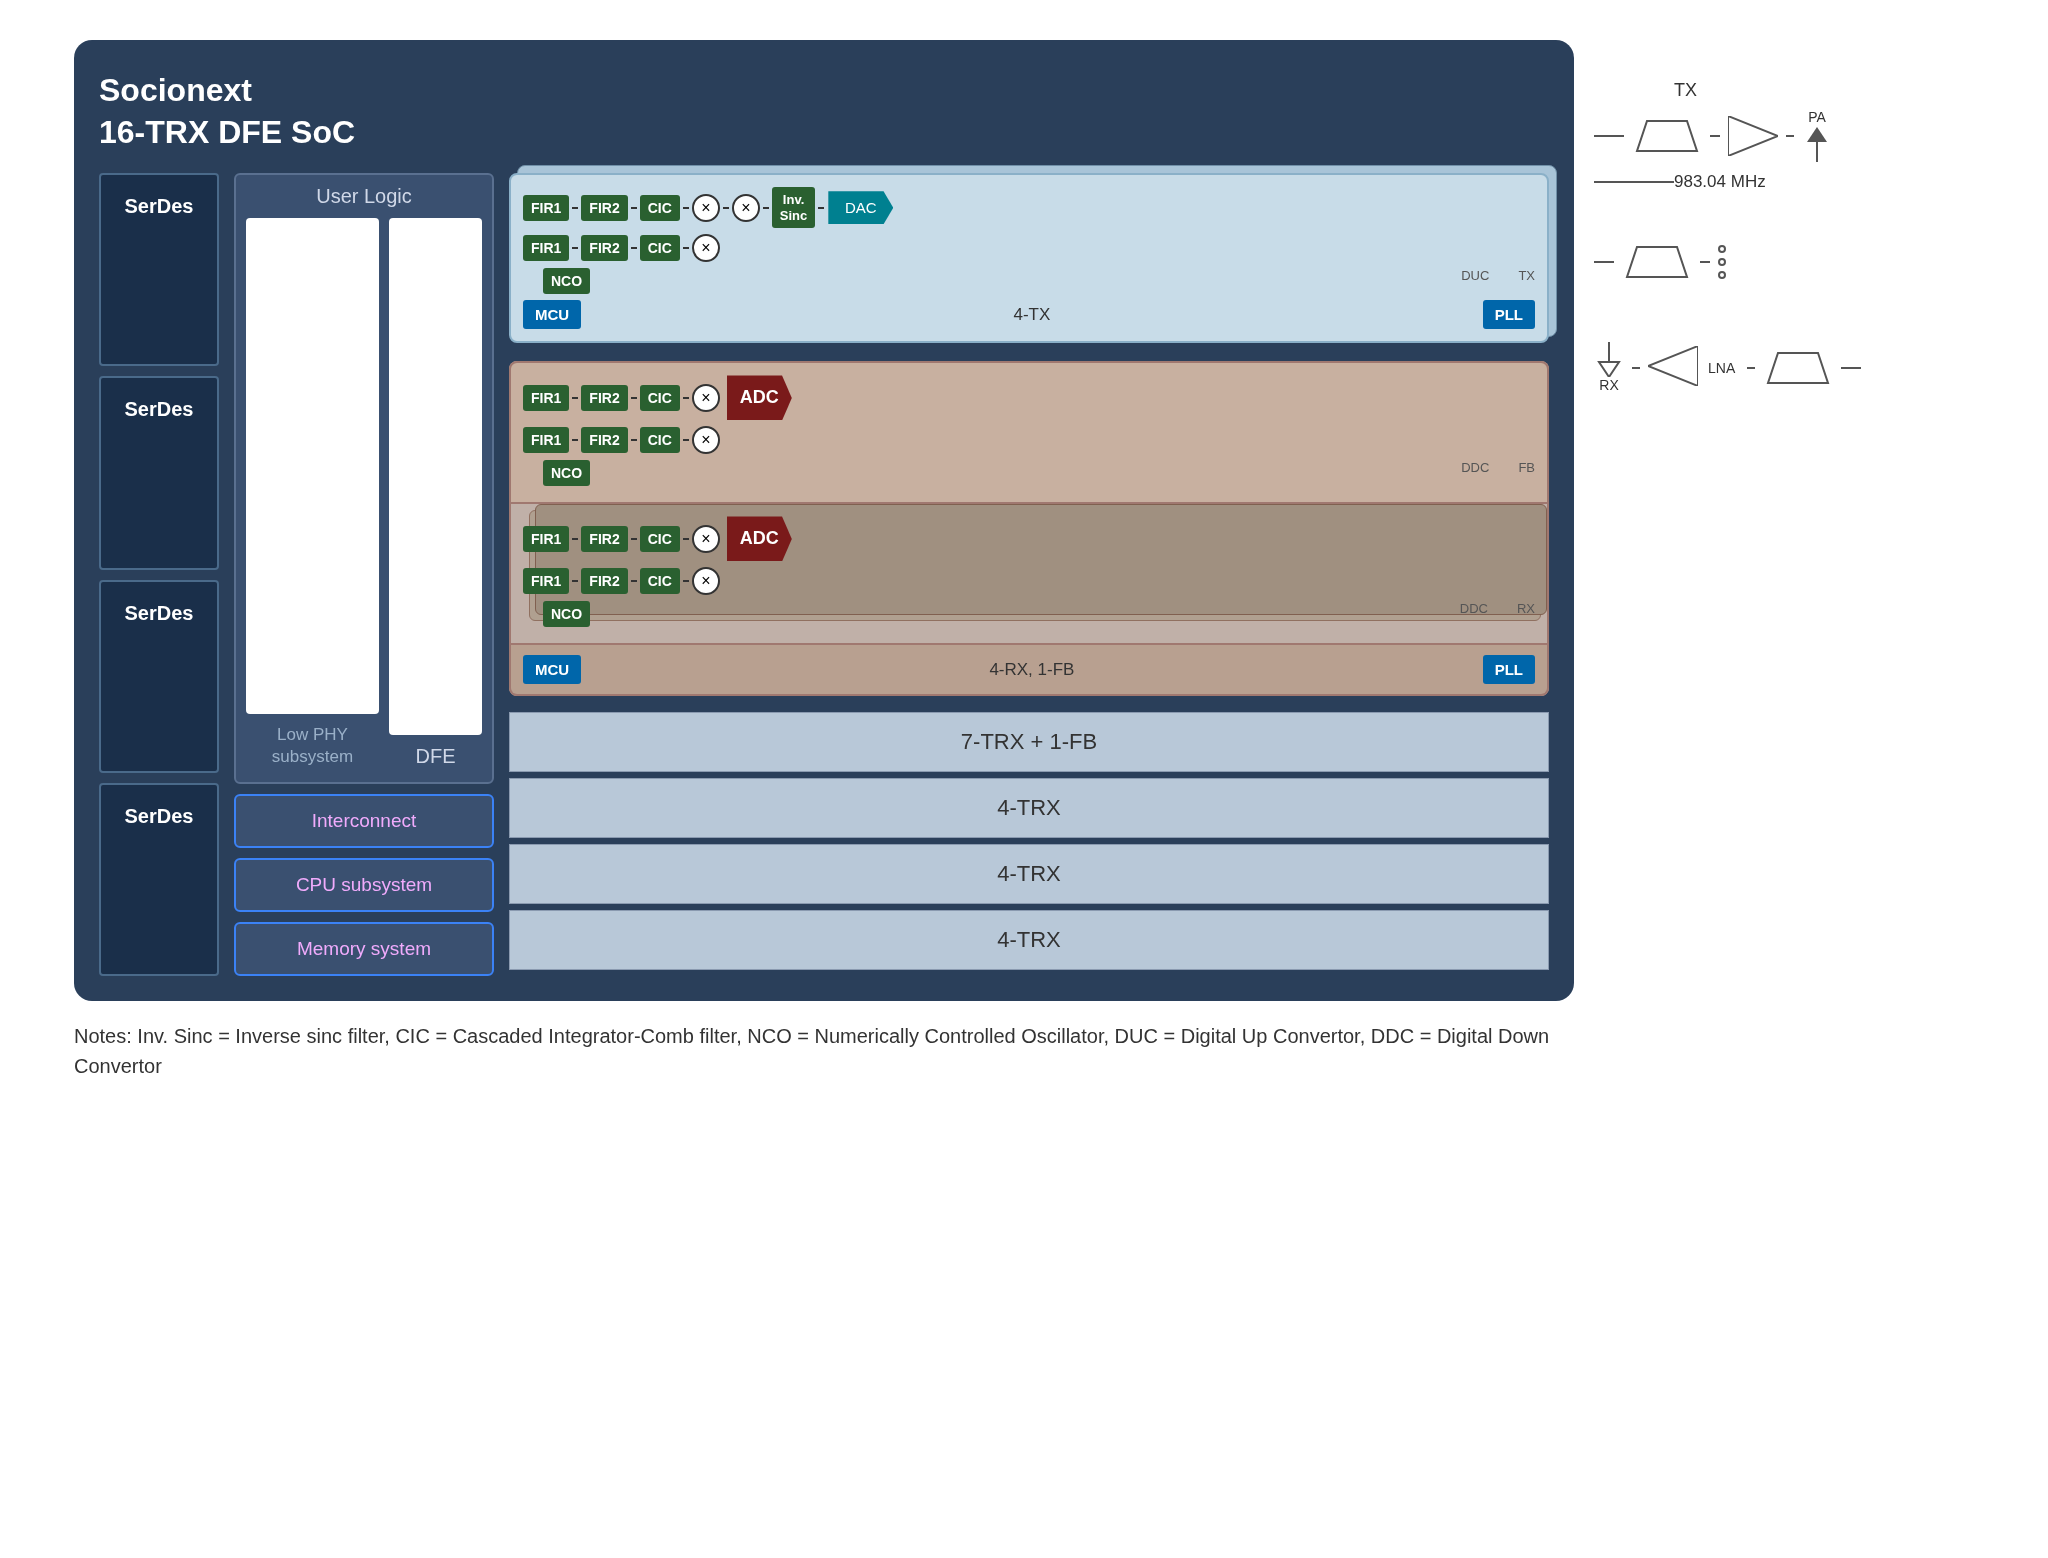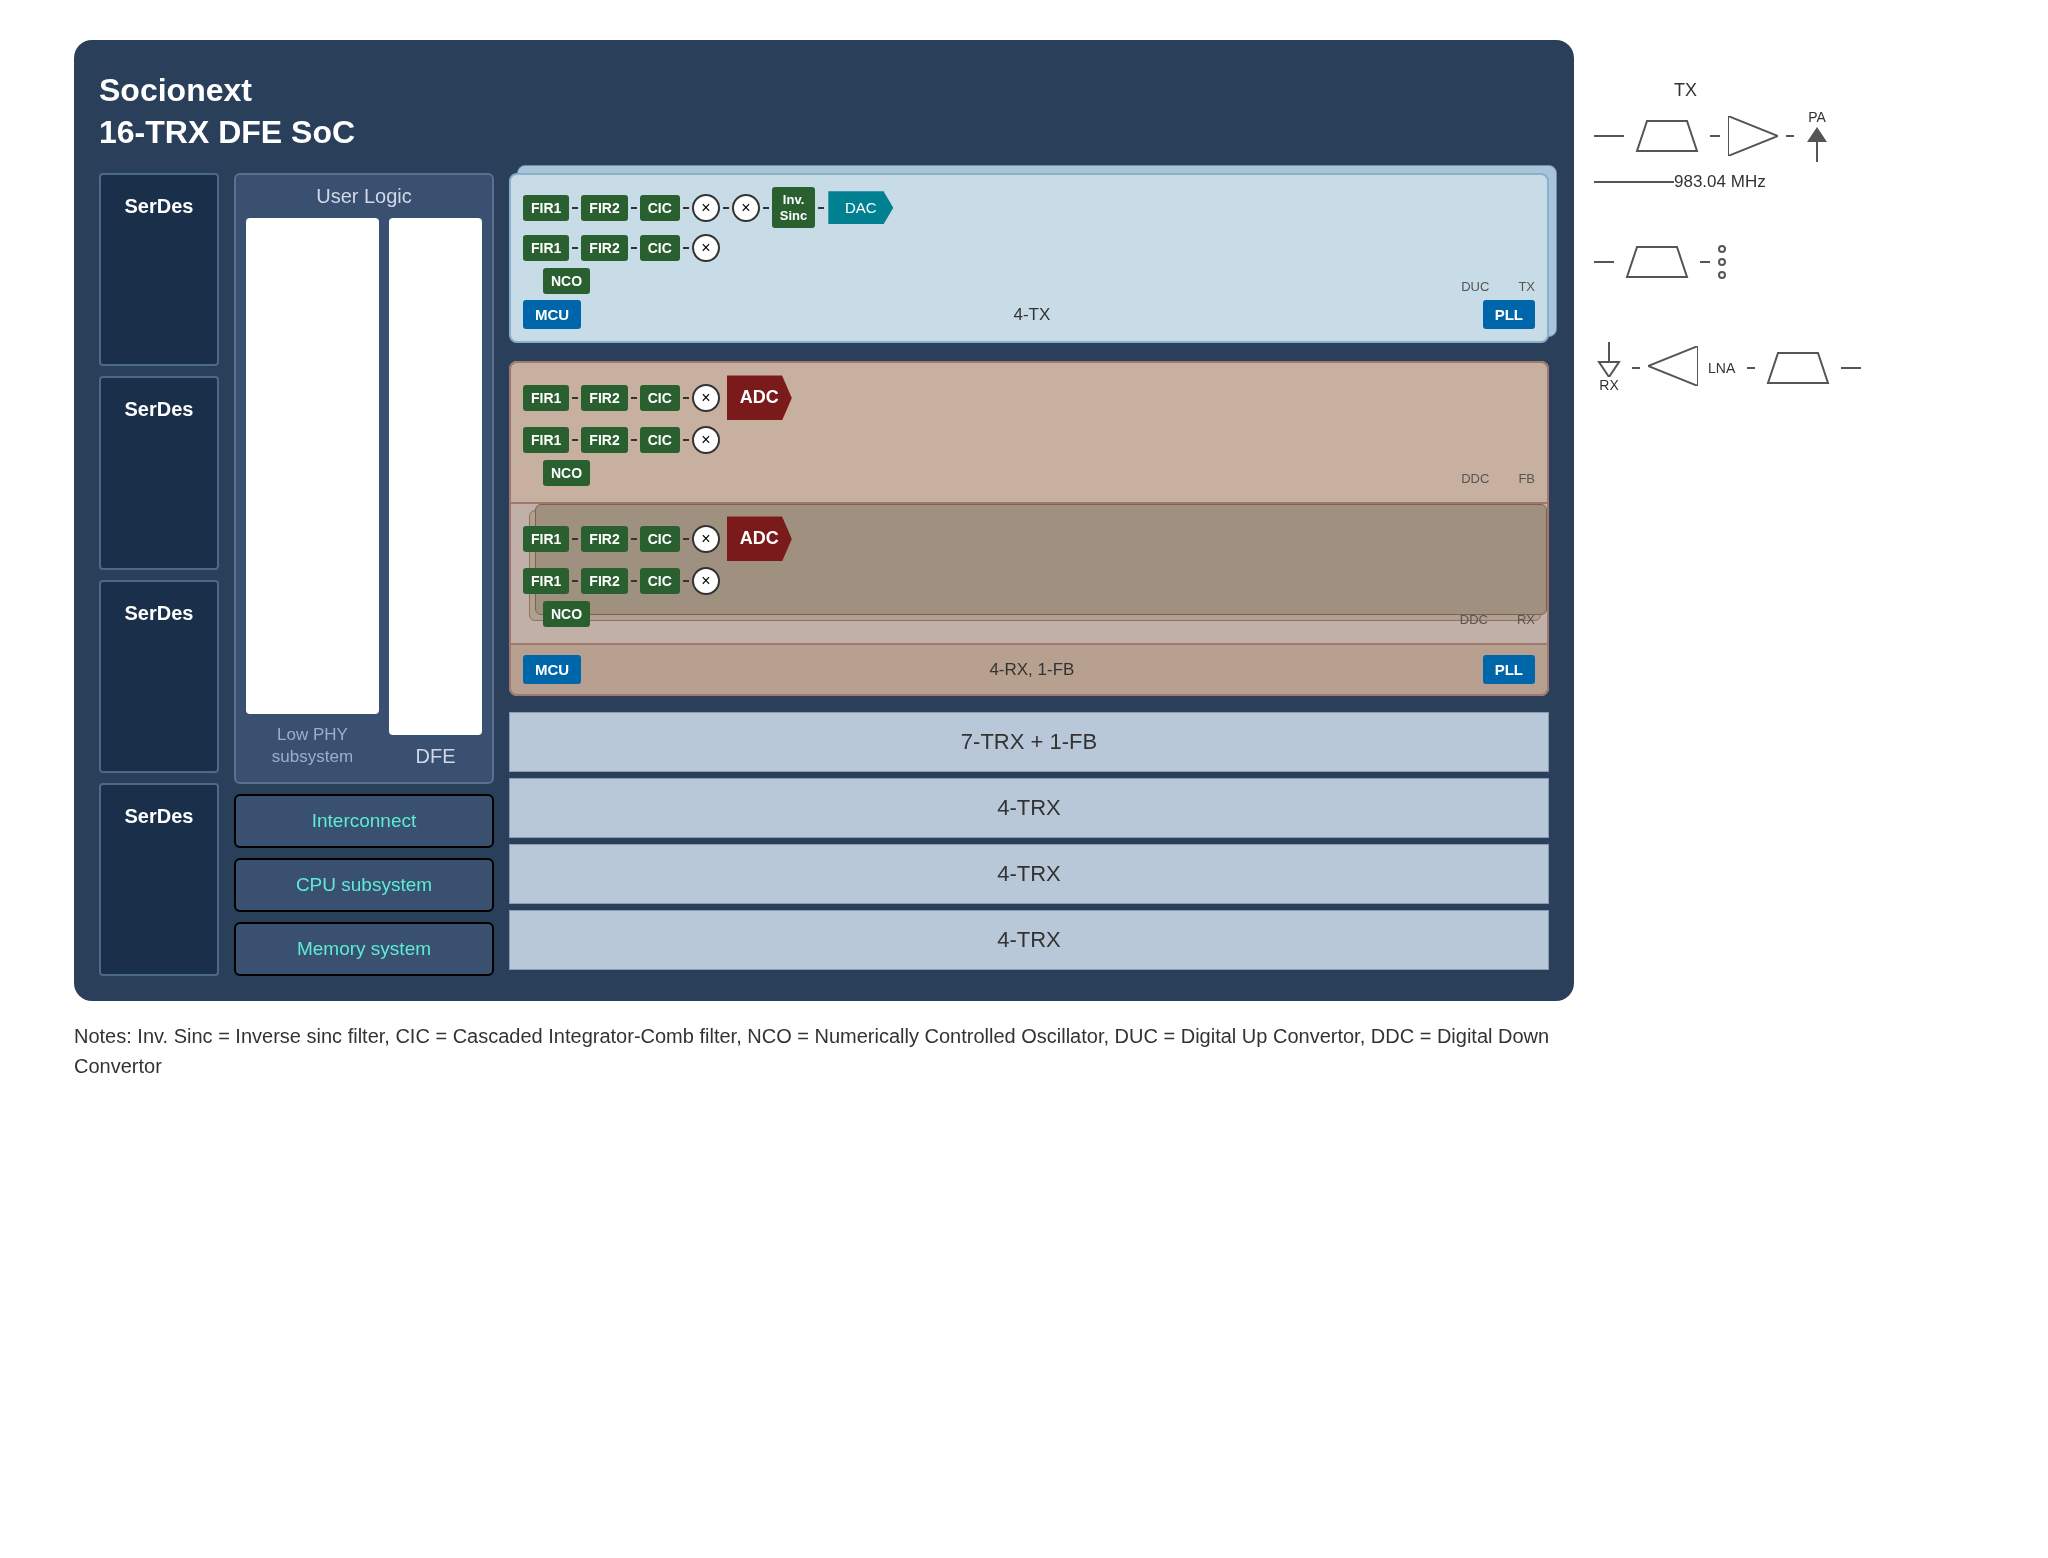--- a/index.html
+++ b/index.html
@@ -156,24 +156,24 @@
       font-size: 17px;
       text-align: center;
       display: flex;
       align-items: center;
       justify-content: center;
       flex: 1;
     }
 
     .subsystem-box {
       background: #3a5070;
-      border: 2px solid #000000;
+      border: 2px solid #3b82f6;
       border-radius: 6px;
       padding: 14px 10px;
-      color: #5eead4;
+      color: #f0abfc;
       font-size: 19px;
       text-align: center;
     }
 
     
     .right-col {
       flex: 1;
       display: flex;
       flex-direction: column;
       gap: 0;
@@ -248,21 +248,21 @@
       font-size: 18px;
       font-weight: bold;
       padding: 12px 12px;
       clip-path: polygon(0 0, 85% 0, 100% 50%, 85% 100%, 0 100%);
       min-width: 65px;
       text-align: center;
     }
 
     .nco-row {
       display: flex;
-      align-items: flex-end;
+      align-items: flex-start;
       gap: 2px;
       margin-bottom: 4px;
       padding-left: 20px;
     }
 
     .block-bottom-row {
       display: flex;
       align-items: center;
       justify-content: space-between;
       margin-top: 6px;

